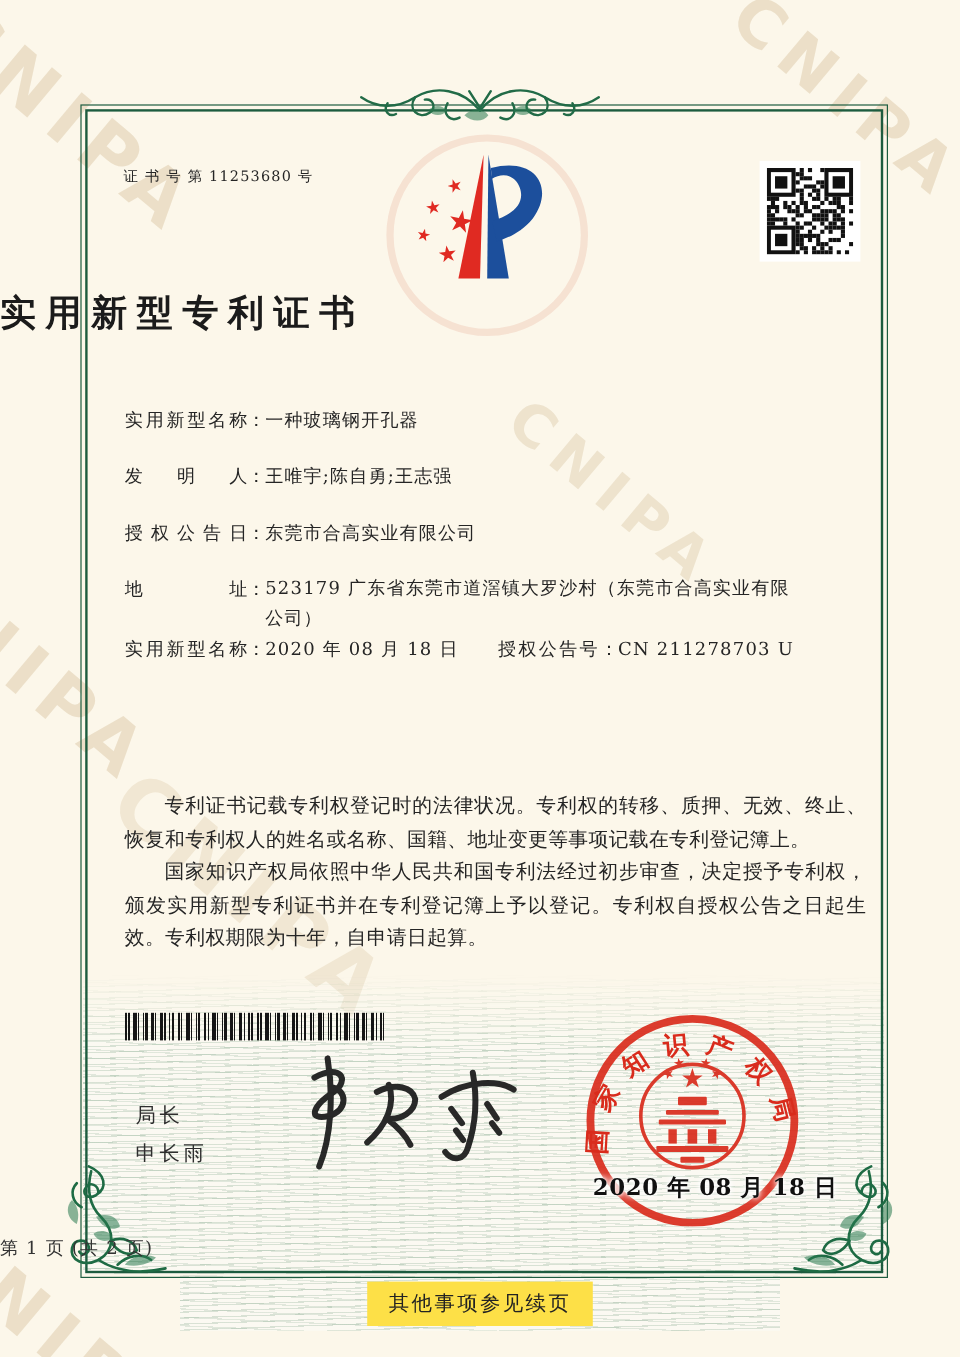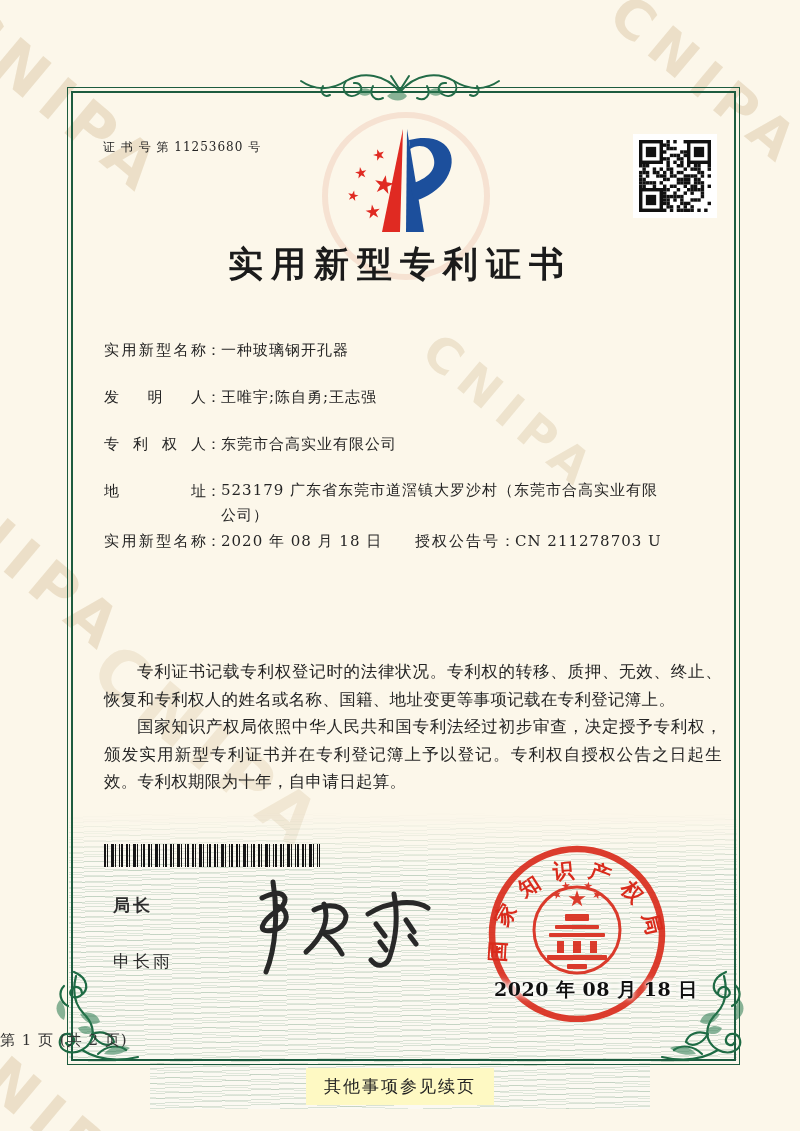--- a/index.html
+++ b/index.html
@@ -41,22 +41,22 @@
   .frame::after{content:"";position:absolute;inset:3px;border:2.5px solid #1d5c3f;}
   .ornament{position:absolute;pointer-events:none;}
   .orn-top{left:283px;top:62px;width:234px;height:48px;}
   .orn-bl{left:44px;top:970px;width:95px;height:106px;}
   .orn-br{left:661px;top:970px;width:95px;height:106px;transform:scaleX(-1);}
   
   .cert-no{position:absolute;left:103px;top:139px;font-size:12px;letter-spacing:1px;}
   .logo{position:absolute;left:346px;top:124px;width:118px;height:112px;}
   .qrbox{position:absolute;left:633px;top:134px;width:84px;height:84px;background:#fff;
     display:flex;align-items:center;justify-content:center;}
-  .title{position:absolute;left:0;right:0;top:241px;text-align:center;
-    font-size:35px;font-weight:bold;letter-spacing:8px;color:#1b1b1b;}
+  .title{position:absolute;left:0;right:0;top:241px;text-align:left;
+    font-size:30px;font-weight:bold;letter-spacing:8px;color:#1b1b1b;}
   
   .fields{position:absolute;left:104px;top:337px;width:630px;font-size:15px;line-height:27px;}
   .field-row{margin-bottom:20px;white-space:nowrap;}
   .field-row.address{margin-bottom:0;}
   .flabel{display:inline-block;width:102px;text-align:justify;text-align-last:justify;
     vertical-align:top;}
   .fcolon{display:inline-block;vertical-align:top;}
   .fvalue{display:inline-block;vertical-align:top;letter-spacing:1px;white-space:normal;}
   .address .fvalue{width:452px;line-height:25px;}
   .grant-part1{display:inline-block;width:311px;vertical-align:top;}
@@ -70,31 +70,31 @@
     background-image:repeating-linear-gradient(90deg,
       #151515 0 2px, rgba(0,0,0,0) 2px 3px,
       #151515 3px 4px, rgba(0,0,0,0) 4px 7px,
       #151515 7px 10px, rgba(0,0,0,0) 10px 11px,
       #151515 11px 12px, rgba(0,0,0,0) 12px 15px,
       #151515 15px 16px, rgba(0,0,0,0) 16px 17px,
       #151515 17px 19px, rgba(0,0,0,0) 19px 22px);}
   .signer-title,.signer-name{position:absolute;left:113px;
     font-family:"DejaVu Sans","Liberation Sans",sans-serif;font-size:17px;
     letter-spacing:3px;color:#2e2e2e;}
-  .signer-title{top:894px;font-weight:bold;}
+  .signer-title{top:918px;}
   .signer-name{top:950px;}
   .signature{position:absolute;left:228px;top:874px;width:208px;height:114px;}
   .seal{position:absolute;left:487px;top:842px;width:180px;height:180px;}
   .seal-date{position:absolute;left:494px;top:977px;font-size:19px;font-weight:bold;
     letter-spacing:0.5px;color:#101010;
     text-shadow:0 0 3px #fff,0 0 5px #fff,0 0 8px #fff;}
   .page-num{position:absolute;left:0;right:0;top:1031px;text-align:left;
     font-size:15px;letter-spacing:1px;color:#333;}
   .cont-note{position:absolute;left:50%;top:1068px;transform:translateX(-50%);
-    background:#fef9c3;padding:7px 18px;font-size:17px;letter-spacing:2px;color:#222;}
+    background:#fde047;padding:7px 18px;font-size:17px;letter-spacing:2px;color:#222;}
 </style>
 </head>
 <body>
 
 <div class="page">
 
   <div class="wm wm1">CNIPA</div>
   <div class="wm wm2">CNIPA</div>
   <div class="wm wm3">CNIPA</div>
   <div class="wm wm4">CNIPA</div>
@@ -339,21 +339,21 @@
   <div class="title">实用新型专利证书</div>
 
   <div class="fields">
     <div class="field-row">
       <span class="flabel">实用新型名称</span><span class="fcolon">：</span><span class="fvalue">一种玻璃钢开孔器</span>
     </div>
     <div class="field-row">
       <span class="flabel">发明人</span><span class="fcolon">：</span><span class="fvalue">王唯宇;陈自勇;王志强</span>
     </div>
     <div class="field-row">
-      <span class="flabel">专利权人</span><span class="fcolon">：</span><span class="fvalue">东莞市合高实业有限公司</span>
+      <span class="flabel">授权公告日</span><span class="fcolon">：</span><span class="fvalue">东莞市合高实业有限公司</span>
     </div>
     <div class="field-row address">
       <span class="flabel">地址</span><span class="fcolon">：</span><span class="fvalue">523179 广东省东莞市道滘镇大罗沙村（东莞市合高实业有限公司）</span>
     </div>
     <div class="field-row">
       <span class="grant-part1"><span class="flabel">实用新型名称</span><span class="fcolon">：</span><span class="fvalue">2020 年 08 月 18 日</span></span><span><span class="grant-label2">授权公告号</span><span>：</span><span class="fvalue">CN 211278703 U</span></span>
     </div>
   </div>
 
   <div class="paras">

